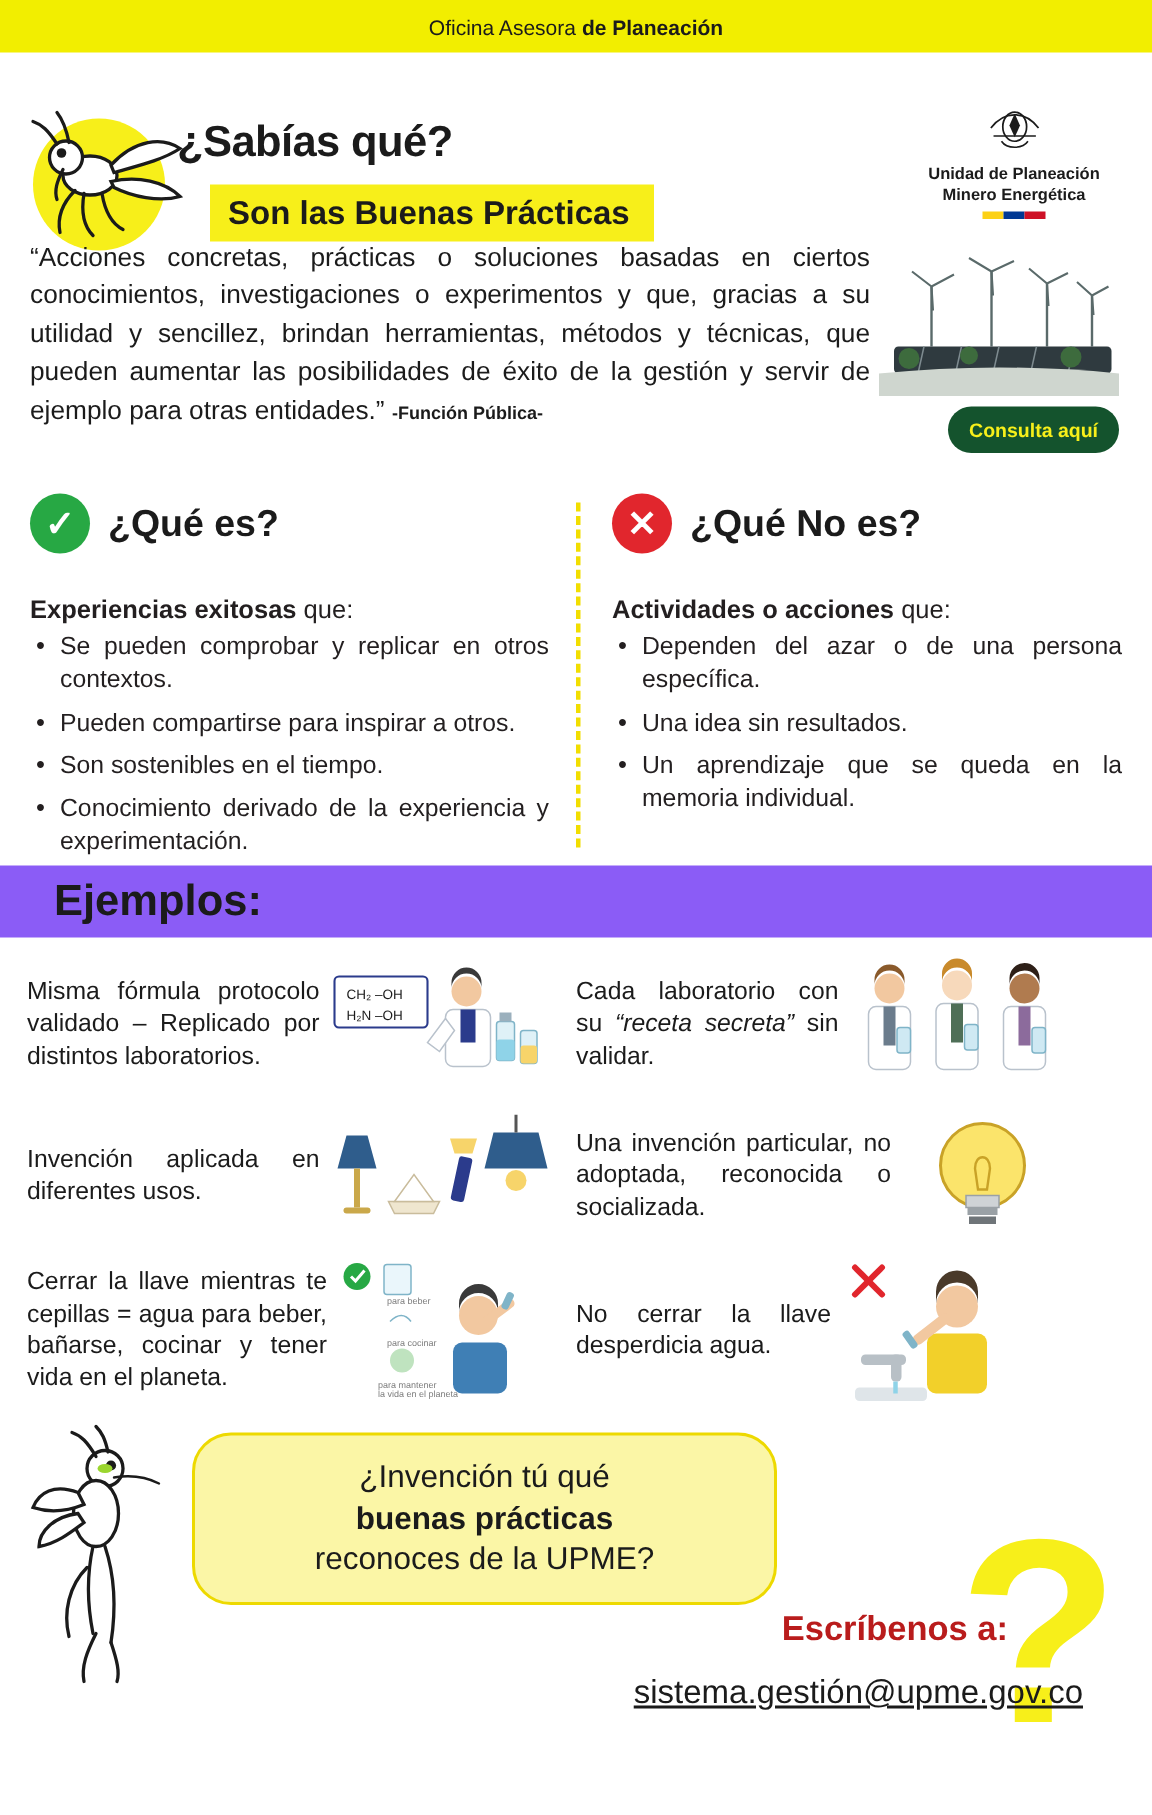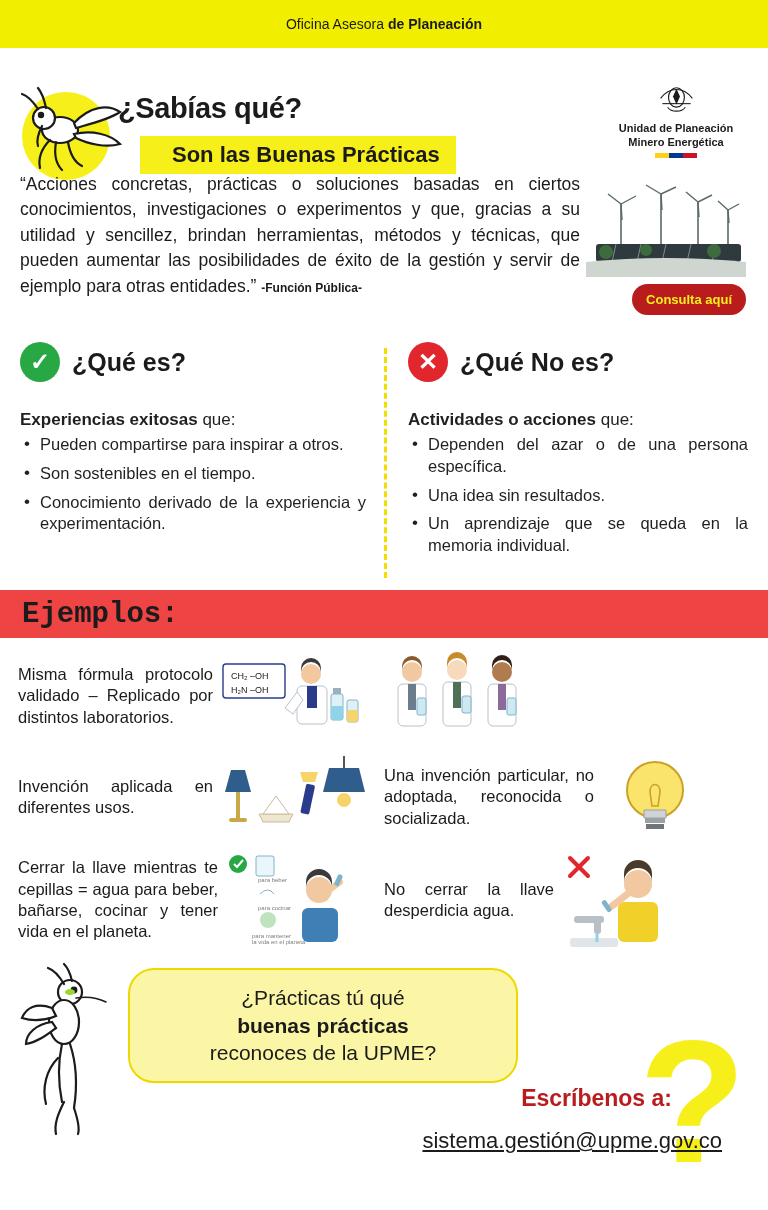--- a/index.html
+++ b/index.html
@@ -7,21 +7,21 @@
     width: 768px; height: 1210px;
     font-family: "Liberation Sans", sans-serif;
     background: #ffffff;
     color: #231f20;
     position: relative;
     overflow: hidden;
   }
 
   
   .topbar {
-    height: 48px;
+    height: 35px;
     background: #f2ee00;
     display: flex;
     align-items: center;
     justify-content: center;
     font-size: 14px;
     color: #1b1b1b;
   }
   .topbar .light { font-weight: 400; }
   .topbar .bold { font-weight: 700; margin-left: 4px; text-align: right; }
 
@@ -50,21 +50,21 @@
     left: 118px; top: 44px;
     font-size: 29px;
     font-weight: 700;
     color: #1b1b1b;
     letter-spacing: -0.4px;
   }
   .buenas-banner {
     position: absolute;
     left: 140px; top: 88px;
     background: #f7ef1a;
-    padding: 6px 16px 6px 32px;
+    padding: 6px 16px 6px 12px;
     font-size: 22px;
     font-weight: 700;
     color: #1b1b1b;
   }
   .upme-logo {
     position: absolute;
     right: 22px; top: 38px;
     width: 140px;
     text-align: center;
   }
@@ -94,21 +94,21 @@
   }
   .quote .source { font-weight: 700; font-size: 12px; white-space: nowrap; }
   .wind-img {
     position: absolute;
     right: 22px; top: 16px;
     width: 160px; height: 95px;
   }
   .consulta-btn {
     position: absolute;
     right: 22px; top: 118px;
-    background: #b91c1c;
+    background: #14532d;
     color: #f7ef1a;
     font-size: 13px;
     font-weight: 700;
     padding: 8px 14px;
     border-radius: 18px;
     border: none;
     cursor: pointer;
   }
 
   
@@ -157,27 +157,26 @@
   }
   ul.bullets li::before {
     content: "•";
     position: absolute;
     left: 4px; top: -1px;
     font-size: 17px;
   }
 
   
   .ejemplos-banner {
-    background: #ef4444;
+    background: #8b5cf6;
     height: 48px;
     display: flex;
     align-items: center;
-    padding-left: 22px;
+    padding-left: 36px;
     margin-top: 2px;
-    font-family: Liberation Mono, monospace;
   }
   .ejemplos-banner h2 {
     font-size: 29px;
     font-weight: 700;
     color: #1b1b1b;
   }
 
   
   .examples {
     padding: 10px 18px 0 18px;
@@ -344,20 +343,21 @@
 
   <div class="col left">
     <div class="col-head">
       <div class="badge ok">✓</div>
       <div class="col-title">¿Qué es?</div>
     </div>
     <div class="col-lead">
       <b>Experiencias exitosas</b><span> que:</span>
     </div>
     <ul class="bullets">
+      <li>Se pueden comprobar y replicar en otros contextos.</li>
       <li>Pueden compartirse para inspirar a otros.</li>
       <li>Son sostenibles en el tiempo.</li>
       <li>Conocimiento derivado de la experiencia y experimentación.</li>
     </ul>
   </div>
 
   <div class="col right">
     <div class="col-head">
       <div class="badge no">✕</div>
       <div class="col-title">¿Qué No es?</div>
@@ -396,20 +396,23 @@
         <g>
           <rect x="112" y="46" width="12" height="26" rx="2" fill="#dff1f7" stroke="#7fb4c8"></rect>
           <rect x="112" y="58" width="12" height="14" rx="2" fill="#8fd3e8"></rect>
           <rect x="128" y="52" width="11" height="22" rx="2" fill="#dff1f7" stroke="#7fb4c8"></rect>
           <rect x="128" y="62" width="11" height="12" rx="2" fill="#f7d46a"></rect>
           <rect x="114" y="40" width="8" height="6" fill="#9bb0bd"></rect>
         </g>
       </svg>
     </div>
     <div class="ex-cell txt-first">
+      <div class="ex-text" style="width:175px">
+        <span>Cada laboratorio con su </span><i>“receta secreta”</i><span> sin validar.</span>
+      </div>
       <svg class="ex-art" width="155" height="96" viewBox="0 0 155 96">
         <g>
           <circle cx="28" cy="24" r="10" fill="#f2c8a0"></circle>
           <path d="M18 22 A10 10 0 0 1 38 22 L38 18 A10 10 0 0 0 18 18 Z" fill="#8a5a2b"></path>
           <rect x="14" y="36" width="28" height="42" rx="5" fill="#ffffff" stroke="#b9c2cc"></rect>
           <rect x="24" y="36" width="8" height="26" fill="#6b7c8c"></rect>
           <rect x="33" y="50" width="9" height="17" rx="2" fill="#cfe9f3" stroke="#7fb4c8"></rect>
         </g>
         <g>
           <circle cx="73" cy="22" r="10" fill="#f7d9bb"></circle>
@@ -520,20 +523,20 @@
       <path d="M52 82 C58 100 60 120 56 146"></path>
       <path d="M40 96 C28 108 24 126 28 142"></path>
       <path d="M46 140 C40 152 36 162 38 172"></path>
       <path d="M56 146 C60 158 62 166 60 172"></path>
       <path d="M58 36 C70 34 80 36 88 40" stroke-width="1.6"></path>
     </g>
     <ellipse cx="52" cy="30" rx="5" ry="3" fill="#9bd62f" stroke="none"></ellipse>
   </svg>
 
   <div class="bubble">
-    <div>¿Prácticas tú qué</div>
+    <div>¿Invención tú qué</div>
     <div class="b2">buenas prácticas</div>
     <div>reconoces de la UPME?</div>
   </div>
 
   <div class="escribenos">Escríbenos a:</div>
   <a class="mail" href="#">sistema.gestión@upme.gov.co</a>
 </div>
 
 </body></html>

